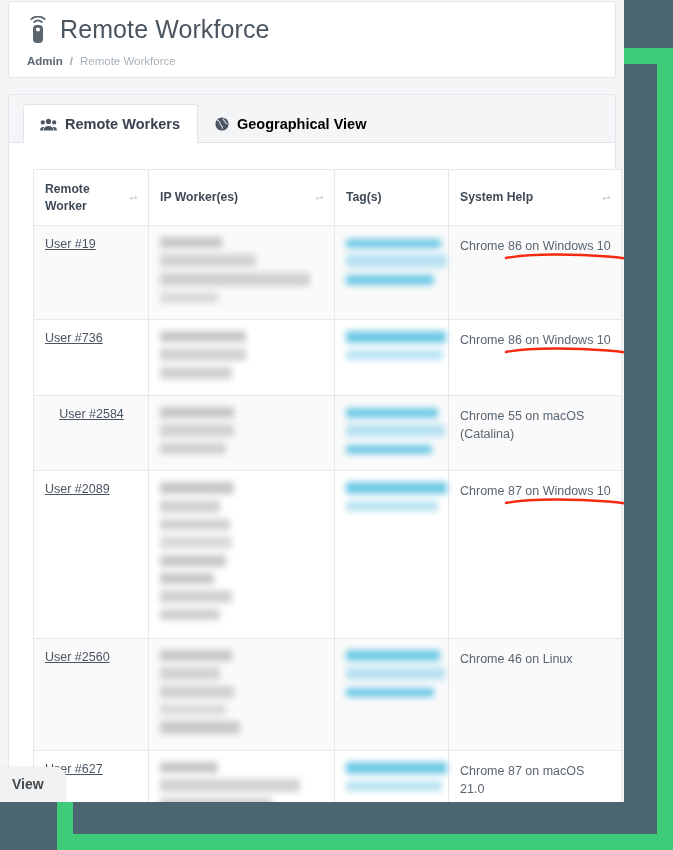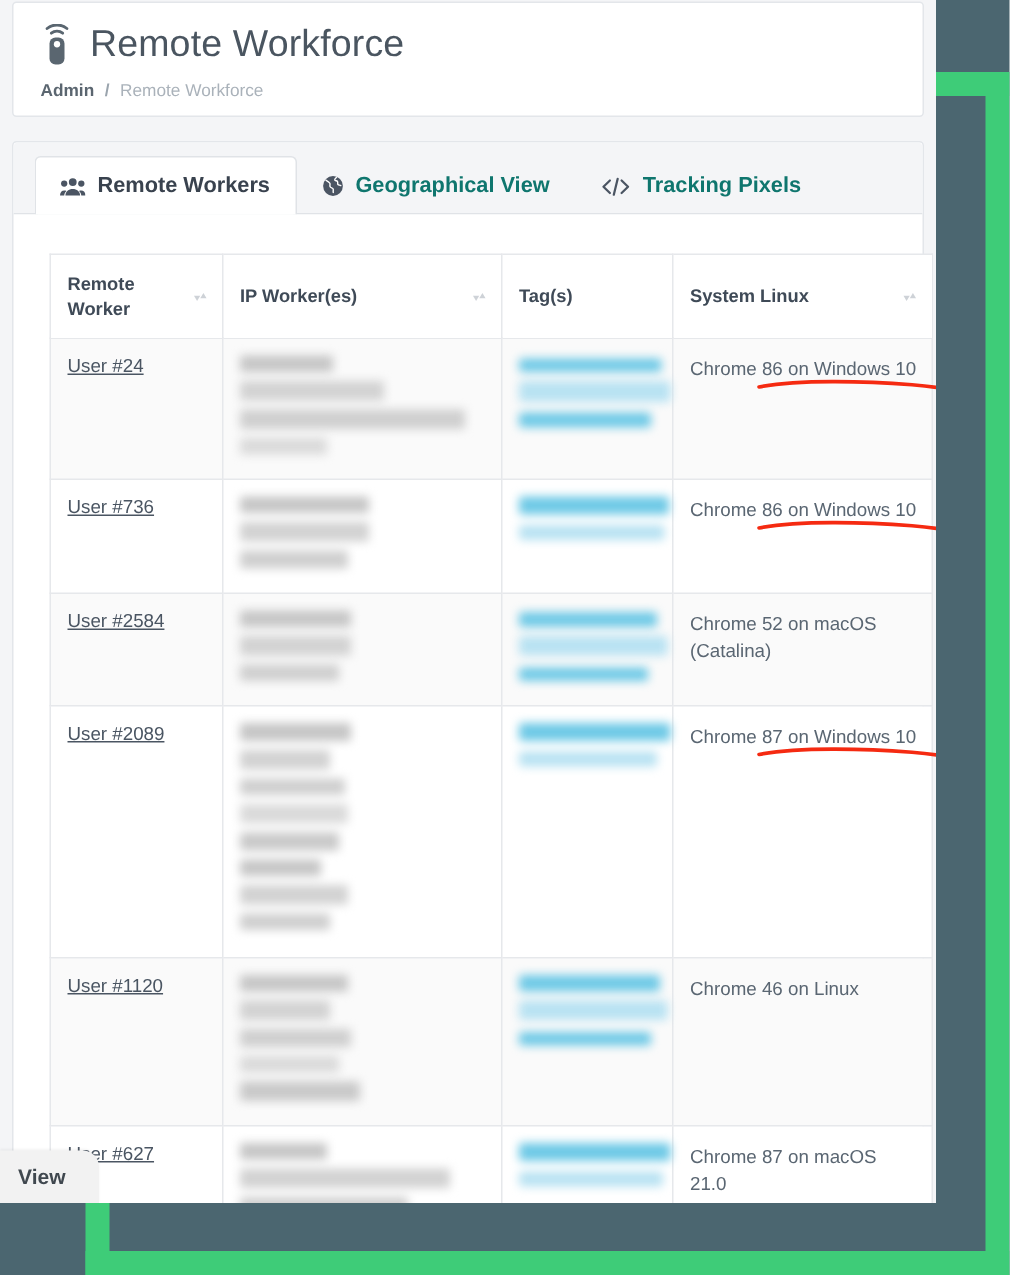--- a/index.html
+++ b/index.html
@@ -94,21 +94,21 @@
     border-bottom: 1px solid #e0e3e7;
     border-radius: 3px 3px 0 0;
   }
   .tab {
     display: flex;
     align-items: center;
     gap: 8px;
     padding: 11px 17px 11px 16px;
     font-size: 14.5px;
     font-weight: bold;
-    color: #0f766e;
+    color: #000000;
     cursor: pointer;
     border: 1px solid transparent;
     border-bottom: none;
     margin-bottom: -1px;
     white-space: nowrap;
   }
   .tab.active {
     background: #fff;
     border-color: #e0e3e7;
     border-radius: 4px 4px 0 0;
@@ -227,30 +227,20 @@
       <div class="tab">
         <span class="tab-icon">
           <svg width="14" height="14" viewBox="0 0 14 14" fill="#4b5563">
             <circle cx="7" cy="7" r="6.6"></circle>
             <path d="M2.3 3.1c1.3.7 2.1 1.1 2.6 2.1.4.8-.3 1.5.2 2.3.5.9 1.6.6 2 1.5.3.7-.2 1.6.1 2.3M9.4 1.1c-.5.8-1.5 1.1-1.2 1.9.2.6 1.2.4 1.7.9.6.6-.1 1.5.4 2.1.4.5 1.3.3 1.9.7" stroke="#ffffff" stroke-width=".95" fill="none" stroke-linecap="round"></path>
           </svg>
         </span>
         <span>Geographical View</span>
       </div>
 
-      <div class="tab">
-        <span class="tab-icon">
-          <svg width="19" height="13" viewBox="0 0 19 13" fill="none" stroke="#4b5563" stroke-width="1.5" stroke-linecap="round" stroke-linejoin="round">
-            <path d="M5.6 2.3 1.3 6.5l4.3 4.2"></path>
-            <path d="M13.4 2.3l4.3 4.2-4.3 4.2"></path>
-            <path d="M10.8 1.2 8.2 11.8"></path>
-          </svg>
-        </span>
-        <span>Tracking Pixels</span>
-      </div>
 
     </div>
 
     <div class="table-wrap">
       <table>
         <colgroup>
           <col class="c-worker">
             <col class="c-ip">
             <col class="c-tag">
             <col class="c-sys">
@@ -275,32 +265,32 @@
                 </svg>
               </span>
             </th>
             <th>
               <span class="th-inner">
                 <span class="th-label">Tag(s)</span>
               </span>
             </th>
             <th>
               <span class="th-inner">
-                <span class="th-label">System Linux</span>
+                <span class="th-label">System Help</span>
                 <svg class="sort-icon" width="9" height="12" viewBox="0 0 9 12">
                   <path d="M2.4 5.2 0.3 8.6h4.2z" fill="#c6cbd1" transform="rotate(180 2.4 6.9)"></path>
                   <path d="M6.6 3.4 4.5 6.8h4.2z" fill="#c6cbd1"></path>
                 </svg>
               </span>
             </th>
           </tr>
         </thead>
         <tbody id="table-body">
             <tr class="striped">
-              <td style="height: 68px;"><span class="user-link">User #24</span></td>
+              <td style="height: 68px;"><span class="user-link">User #19</span></td>
               <td>
                 <div class="blur-group">
                   <div class="ip-line"><span class="blk" style="width:62px;height:11px;background:#c6c6c6"></span></div>
                   <div class="ip-line"><span class="blk" style="width:96px;height:13px;background:#d2d2d2"></span></div>
                   <div class="ip-line"><span class="blk" style="width:150px;height:13px;background:#cfcfcf"></span></div>
                   <div class="ip-line"><span class="blk" style="width:58px;height:11px;background:#dadada"></span></div>
                 </div>
               </td>
               <td>
                 <div class="blur-group">
@@ -326,36 +316,36 @@
                 <div class="blur-group">
                   <div class="tag-row"><span class="blk" style="width:100px;height:12px;background:#6ec9e6;border-radius:2px"></span></div>
                   <div class="tag-row"><span class="blk" style="width:97px;height:10px;background:#b8e2f2;border-radius:2px"></span></div>
                 </div>
               </td>
               <td><span class="sysinfo">Chrome 86 on Windows 10<svg class="annot" width="150" height="26" viewBox="0 0 150 26" style="left:44px;top:12px">
                     <path d="M2 9 C 28 4, 72 5, 104 7.5 C 116 8.4, 124 9.6, 131 11.4" stroke="#f52a11" stroke-width="2.4" fill="none" stroke-linecap="round"></path>
                   </svg></span></td>
             </tr>
             <tr class="striped">
-              <td style="height: 64px;"><span class="user-link">User #2584</span></td>
+              <td style="height: 64px; text-align: center;"><span class="user-link">User #2584</span></td>
               <td>
                 <div class="blur-group">
                   <div class="ip-line"><span class="blk" style="width:74px;height:11px;background:#c6c6c6"></span></div>
                   <div class="ip-line"><span class="blk" style="width:74px;height:13px;background:#d2d2d2"></span></div>
                   <div class="ip-line"><span class="blk" style="width:66px;height:11px;background:#cfcfcf"></span></div>
                 </div>
               </td>
               <td>
                 <div class="blur-group">
                   <div class="tag-row"><span class="blk" style="width:92px;height:10px;background:#6ec9e6;border-radius:2px"></span></div>
                   <div class="tag-row"><span class="blk" style="width:99px;height:13px;background:#b8e2f2;border-radius:2px"></span></div>
                   <div class="tag-row"><span class="blk" style="width:86px;height:9px;background:#6ec9e6;border-radius:2px"></span></div>
                 </div>
               </td>
-              <td><span class="sysinfo">Chrome 52 on macOS (Catalina)</span></td>
+              <td><span class="sysinfo">Chrome 55 on macOS (Catalina)</span></td>
             </tr>
             <tr>
               <td style="height: 168px;"><span class="user-link">User #2089</span></td>
               <td>
                 <div class="blur-group">
                   <div class="ip-line"><span class="blk" style="width:74px;height:12px;background:#c6c6c6"></span></div>
                   <div class="ip-line"><span class="blk" style="width:60px;height:13px;background:#d2d2d2"></span></div>
                   <div class="ip-line"><span class="blk" style="width:70px;height:11px;background:#cfcfcf"></span></div>
                   <div class="ip-line"><span class="blk" style="width:72px;height:13px;background:#dadada"></span></div>
                   <div class="ip-line"><span class="blk" style="width:66px;height:12px;background:#c9c9c9"></span></div>
@@ -368,21 +358,21 @@
                 <div class="blur-group">
                   <div class="tag-row"><span class="blk" style="width:101px;height:12px;background:#6ec9e6;border-radius:2px"></span></div>
                   <div class="tag-row"><span class="blk" style="width:92px;height:10px;background:#b8e2f2;border-radius:2px"></span></div>
                 </div>
               </td>
               <td><span class="sysinfo">Chrome 87 on Windows 10<svg class="annot" width="150" height="26" viewBox="0 0 150 26" style="left:44px;top:12px">
                     <path d="M2 9 C 28 4, 72 5, 104 7.5 C 116 8.4, 124 9.6, 131 11.4" stroke="#f52a11" stroke-width="2.4" fill="none" stroke-linecap="round"></path>
                   </svg></span></td>
             </tr>
             <tr class="striped">
-              <td style="height: 105px;"><span class="user-link">User #1120</span></td>
+              <td style="height: 105px;"><span class="user-link">User #2560</span></td>
               <td>
                 <div class="blur-group">
                   <div class="ip-line"><span class="blk" style="width:72px;height:11px;background:#c6c6c6"></span></div>
                   <div class="ip-line"><span class="blk" style="width:60px;height:13px;background:#d2d2d2"></span></div>
                   <div class="ip-line"><span class="blk" style="width:74px;height:12px;background:#cfcfcf"></span></div>
                   <div class="ip-line"><span class="blk" style="width:66px;height:11px;background:#dadada"></span></div>
                   <div class="ip-line"><span class="blk" style="width:80px;height:13px;background:#c9c9c9"></span></div>
                 </div>
               </td>
               <td>

